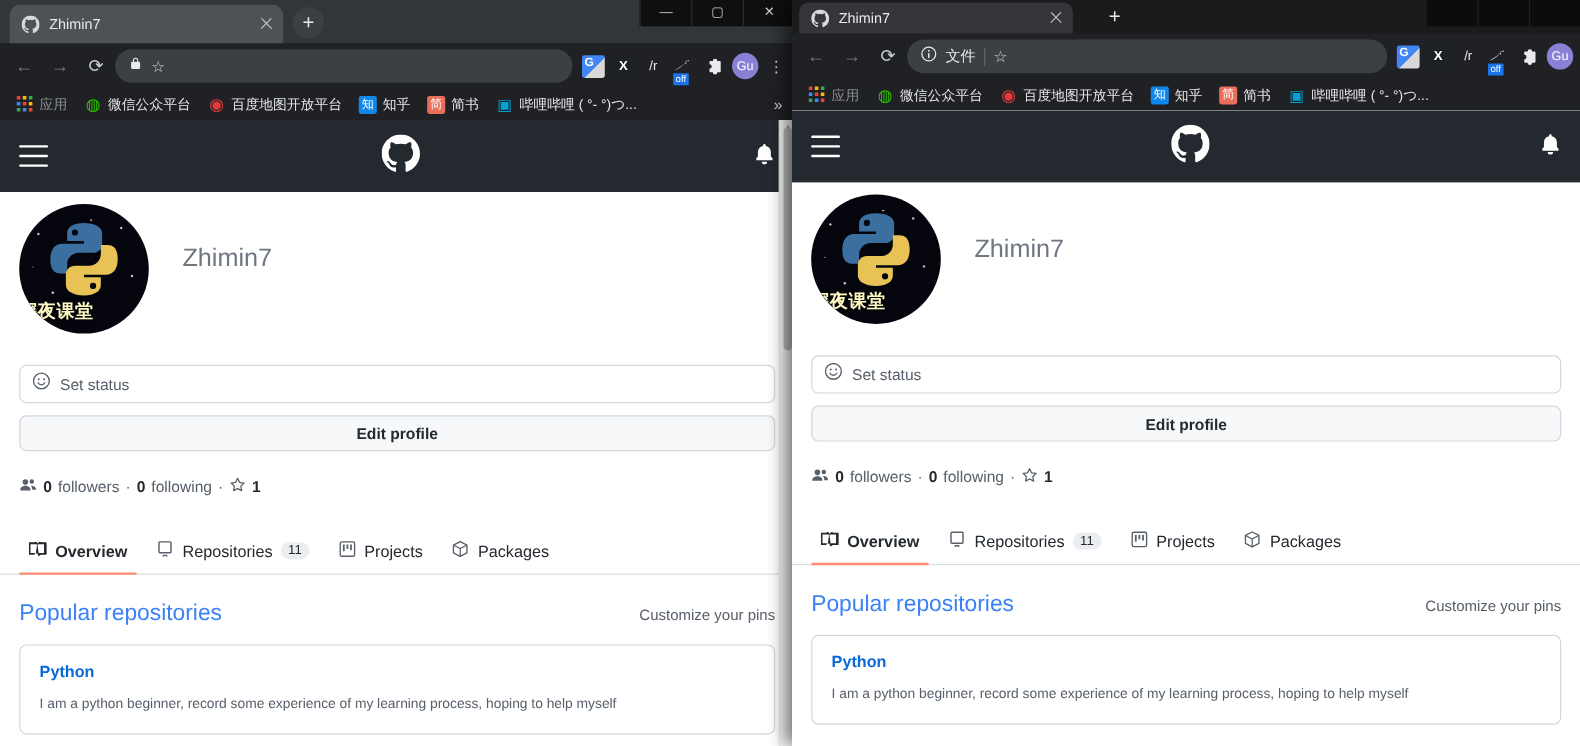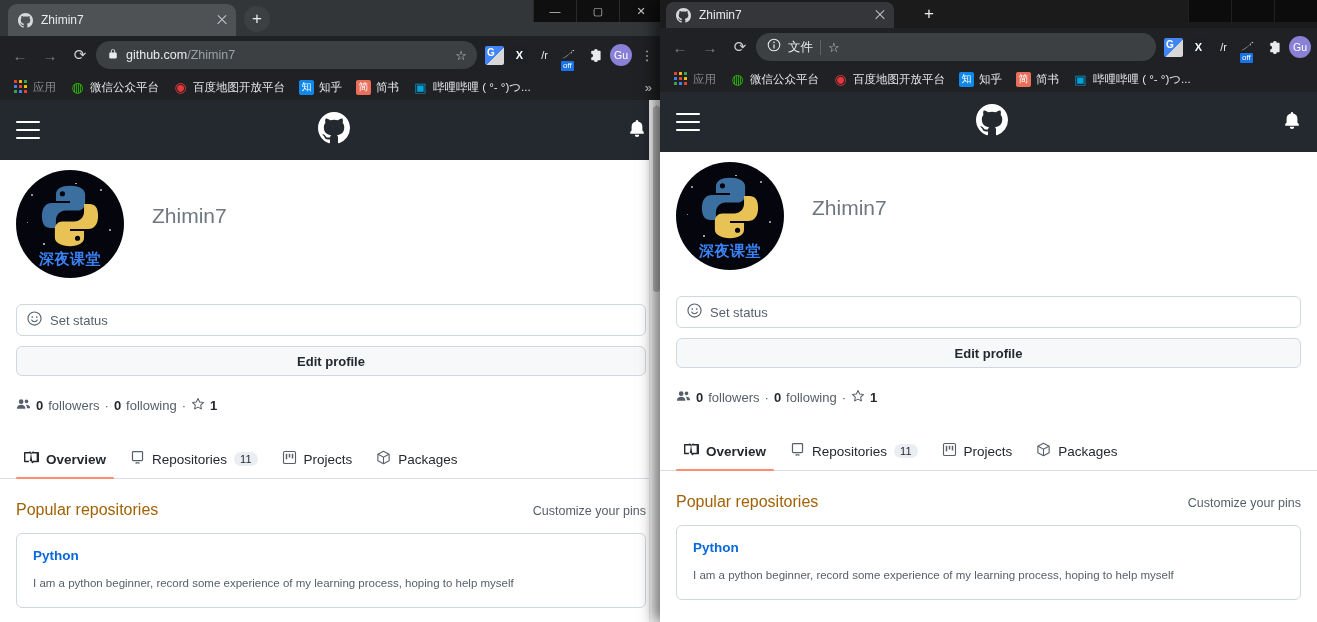--- a/index.html
+++ b/index.html
@@ -158,41 +158,41 @@
   .gtab { display: flex; align-items: center; gap: 7px; padding: 6px 8px 10px;
           font-size: 13.5px; color: #24292f; position: relative; }
   .gtab.active { font-weight: bold; }
   .gtab.active::after { content: ""; position: absolute; left: 0; right: 0;
                         bottom: -1px; height: 2px; background: #fd8c73;
                         border-radius: 2px; }
   .gtab .cnt { background: #eaeef2; border-radius: 10px; font-size: 11px;
                padding: 1px 6px; color: #24292f; font-weight: 500; }
 
   .pop-row { margin-top: 22px; padding: 0 16px; display: flex; align-items: baseline; }
-  .pop-title { font-size: 16px; color: #a16207; }
+  .pop-title { font-size: 19px; color: #3b82f6; }
   .pop-link { margin-left: auto; font-size: 12.5px; color: #57606a; }
 
   .repo-card { margin: 14px 16px 0; border: 1px solid #d0d7de; border-radius: 6px;
                padding: 14px 16px 16px; }
   .repo-name { color: #0969da; font-size: 13.5px; font-weight: bold; }
   .repo-desc { color: #57606a; font-size: 11.5px; margin-top: 12px; line-height: 1.4; }
 
   
   .pagescroll { position: absolute; right: 0; top: 0; width: 13px; height: 100%;
                 background: #fafafa; border-left: 1px solid #ececec; }
   .pagescroll .thumb { position: absolute; left: 3px; top: 6px; width: 7px;
                        height: 186px; background: #c1c1c1; border-radius: 4px; }
   .pagescroll .arrow { position: absolute; left: 0; width: 13px; height: 13px;
                        color: #8c8c8c; font-size: 7px; text-align: center; line-height: 13px; }
 
   
   .pyav { position: absolute; inset: 0; }
   .pyav .star { position: absolute; background: #fff; border-radius: 50%; opacity: .75; }
-  .pyav .cn { position: absolute; left: 0; right: 0; bottom: 9px; text-align: center;
-              color: #3b82f6; font-size: 15px; font-weight: bold; letter-spacing: .5px;
+  .pyav .cn { position: absolute; left: 0; right: 0; bottom: 9px; 
+              color: #fef9c3; font-size: 15px; font-weight: bold; letter-spacing: .5px;
               text-shadow: 0 0 2px #000; font-family: "DejaVu Sans", sans-serif; }
 </style>
 </head>
 <body>
 
 <div class="stage">
 
   <div class="win win-left">
 
     <div class="tabstrip">
@@ -222,21 +222,20 @@
     <div class="navbar">
       <div class="navbtn dim">←</div>
       <div class="navbtn dim">→</div>
       <div class="navbtn">⟳</div>
       <div class="omnibox">
         <span>
           <svg viewBox="0 0 16 16" width="12" height="12">
               <path fill="#e8eaed" d="M5 6V4.5a3 3 0 0 1 6 0V6h.5A1.5 1.5 0 0 1 13 7.5v5A1.5 1.5 0 0 1 11.5 14h-7A1.5 1.5 0 0 1 3 12.5v-5A1.5 1.5 0 0 1 4.5 6H5zm1.2 0h3.6V4.5a1.8 1.8 0 1 0-3.6 0V6z"></path>
             </svg>
         </span>
-        <span class="omni-text"><span>github.com</span><span class="dimpart">/Zhimin7</span></span>
         <span class="omni-star">☆</span>
       </div>
       <div class="exticons">
         <div class="exti exti-gt"></div>
         <div class="exti exti-x">X</div>
         <div class="exti exti-r">/r</div>
         <div class="exti exti-mouse">
           <svg viewBox="0 0 16 16" width="17" height="17">
               <path fill="#e8eaed" d="M1 11c3-1 6-3.2 8.3-5.6l1 .9-.4-2.8 2.8.3-.9-1C9.4 5.3 6 8.3 1 11z"></path>
             </svg>

